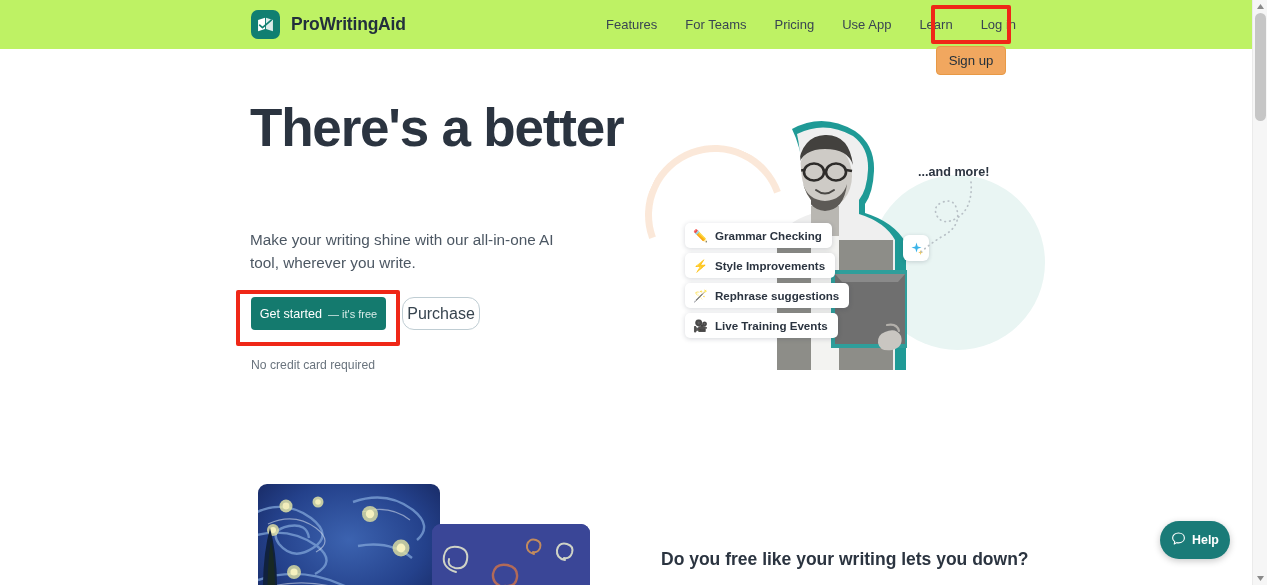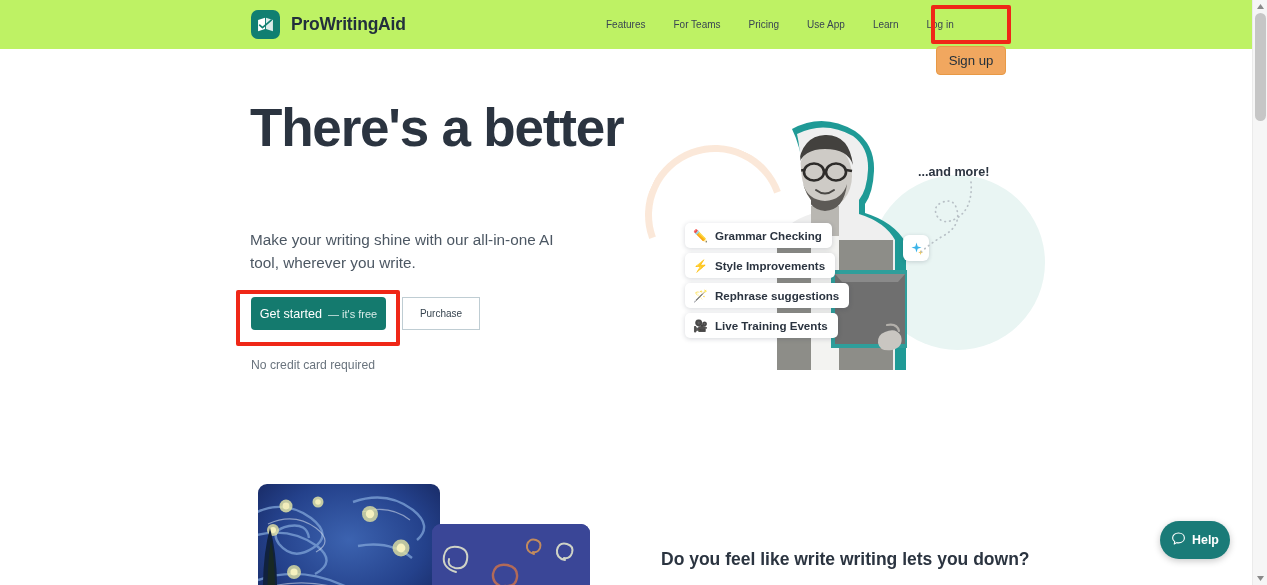--- a/index.html
+++ b/index.html
@@ -36,21 +36,21 @@
   }
   .logo-text {
     font-size:17.5px; font-weight:bold; color:#22303c; letter-spacing:-0.2px;
     white-space:nowrap;
   }
   .nav {
     position:absolute; left:600px; top:0; height:49px;
     display:flex; align-items:center; gap:0px;
   }
   .nav a {
-    font-size:10px; color:#394552; text-decoration:none;
+    font-size:13px; color:#394552; text-decoration:none;
     padding:6px 14px; white-space:nowrap;
   }
   .nav a:first-child { padding-left:6px; }
   .signup-annot {
     position:absolute; left:931px; top:5px;
     width:80px; height:39px;
     border:4px solid #ef2717;
     border-radius:2px;
   }
   .signup-btn {
@@ -86,23 +86,23 @@
     width:135px; height:33px;
     background:#147a6e; border-radius:4px;
     display:flex; align-items:center; justify-content:center;
     cursor:pointer; gap:6px;text-align:right;
   }
   .btn-start .main { font-size:12.6px; color:#ffffff; }
   .btn-start .sub  { font-size:11px; color:#d8ebe8; }
   .btn-purchase {
     position:absolute; left:402px; top:297px;
     width:78px; height:33px;
-    background:#ffffff; border:1px solid #bfcdd3; border-radius:0;
-    display:flex; align-items:center; justify-content:center;
-    font-size:10px; color:#37444f; cursor:pointer;
+    background:#ffffff; border:1px solid #bfcdd3; border-radius:12px;
+    display:flex; align-items:center; justify-content:center;
+    font-size:16px; color:#37444f; cursor:pointer;
   }
   .nocard {
     position:absolute; left:251px; top:358px;
     font-size:12.2px; color:#6a747e;
   }
 
   
   .hero-art {
     position:absolute; left:640px; top:95px;
     width:380px; height:290px;
@@ -383,21 +383,21 @@
         <path d="M24 48 q-14 -4 -12 -16 q2 -11 14 -9 q11 2 9 13 q-2 10 -12 8 q-8 -2 -6 -9" stroke="#cfd3c6" stroke-width="2"></path>
         <path d="M102 30 q-8 -2 -7 -9 q2 -7 9 -5 q6 2 4 8 q-2 5 -7 4" stroke="#c28a5d" stroke-width="2"></path>
         <path d="M133 36 q-9 -2 -8 -10 q2 -8 10 -6 q7 2 5 9 q-2 6 -8 5" stroke="#cfd3c6" stroke-width="2"></path>
         <path d="M74 64 q-14 -3 -13 -14 q2 -11 14 -9 q11 2 10 12 q-1 10 -12 9" stroke="#b26a58" stroke-width="2.4"></path>
         <path d="M125 84 q-10 -2 -9 -11 q2 -9 11 -7 q8 2 6 10 q-2 6 -9 5" stroke="#cfd3c6" stroke-width="2"></path>
         <path d="M44 112 q-18 -4 -17 -18 q2 -13 18 -11" stroke="#4d5ab0" stroke-width="3"></path>
       </g>
     </svg>
   </div>
 
-  <div class="lower-title">Do you feel like write writing lets you down?</div>
+  <div class="lower-title">Do you free like your writing lets you down?</div>
 
   <div class="help-btn">
     <span>
       <svg width="15" height="15" viewBox="0 0 24 24" aria-hidden="true">
         <path d="M12 3.2 C6.6 3.2 2.6 6.6 2.6 11 C2.6 13.4 3.9 15.6 6 17 L5.2 20.8 L9.2 18.6 C10.1 18.8 11 18.9 12 18.9 C17.4 18.9 21.4 15.5 21.4 11 C21.4 6.6 17.4 3.2 12 3.2 Z" fill="none" stroke="#ffffff" stroke-width="1.8" stroke-linejoin="round"></path>
       </svg>
     </span>
     <span class="lbl">Help</span>
   </div>
 

